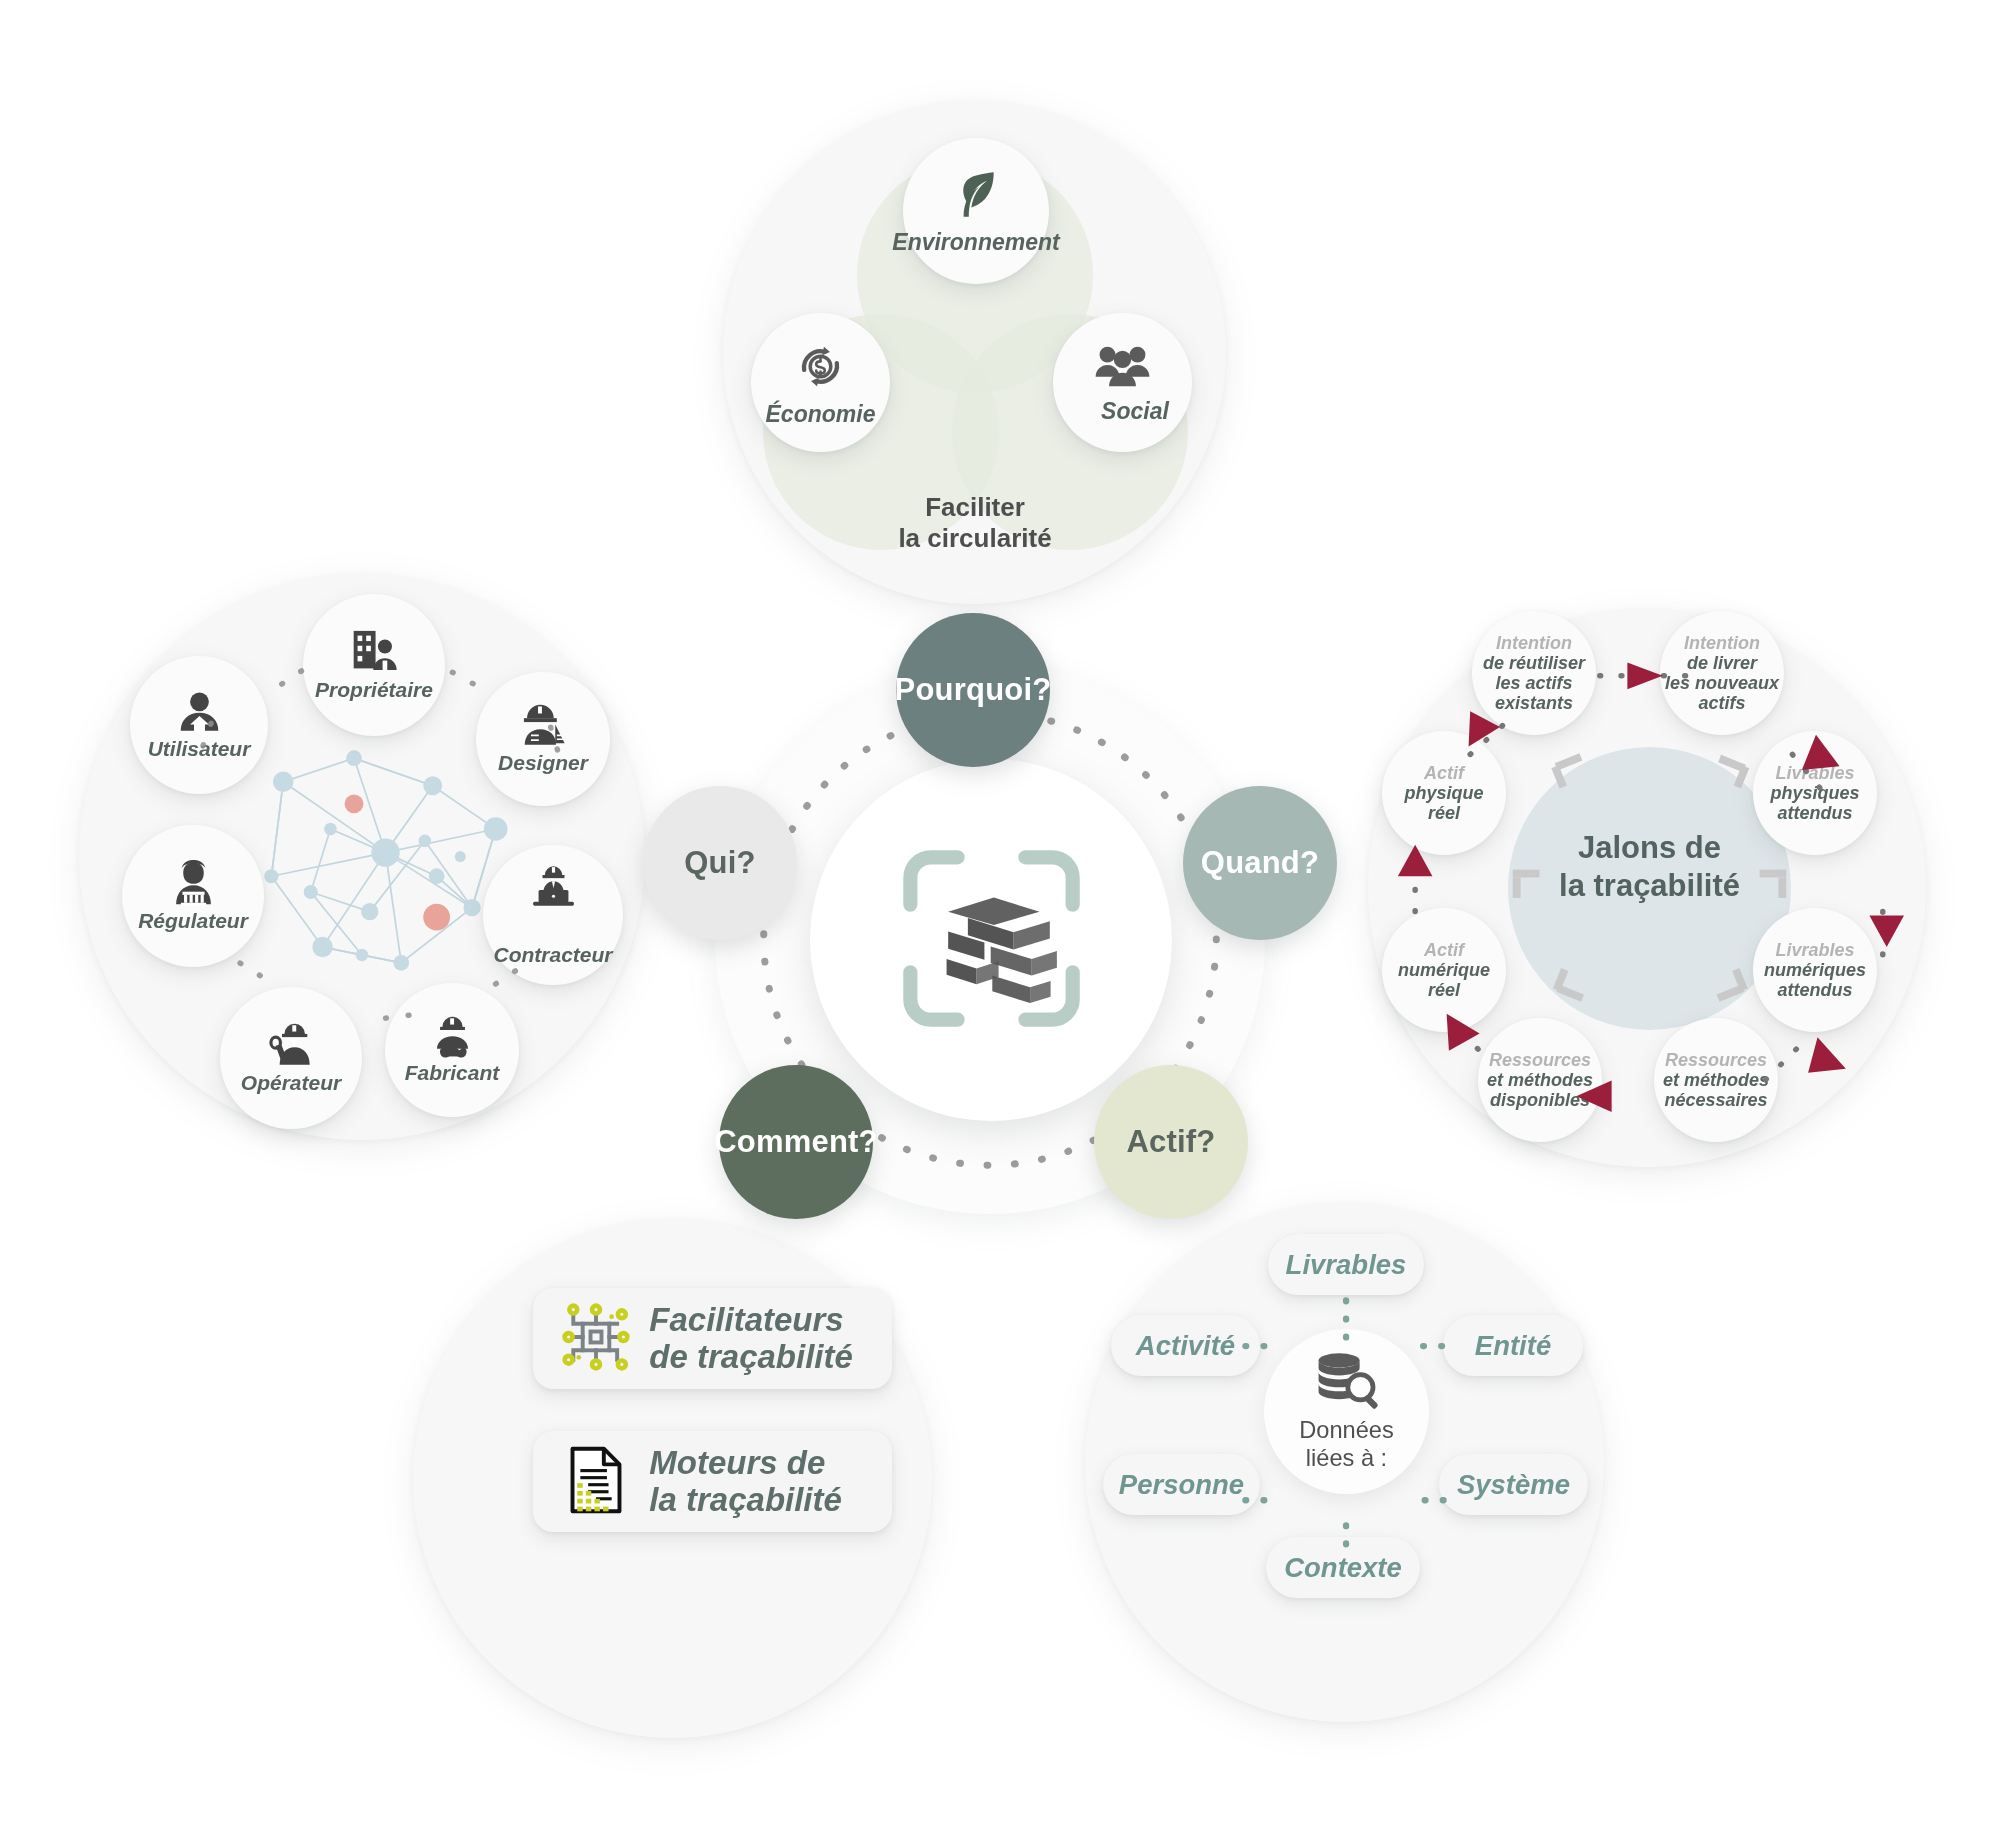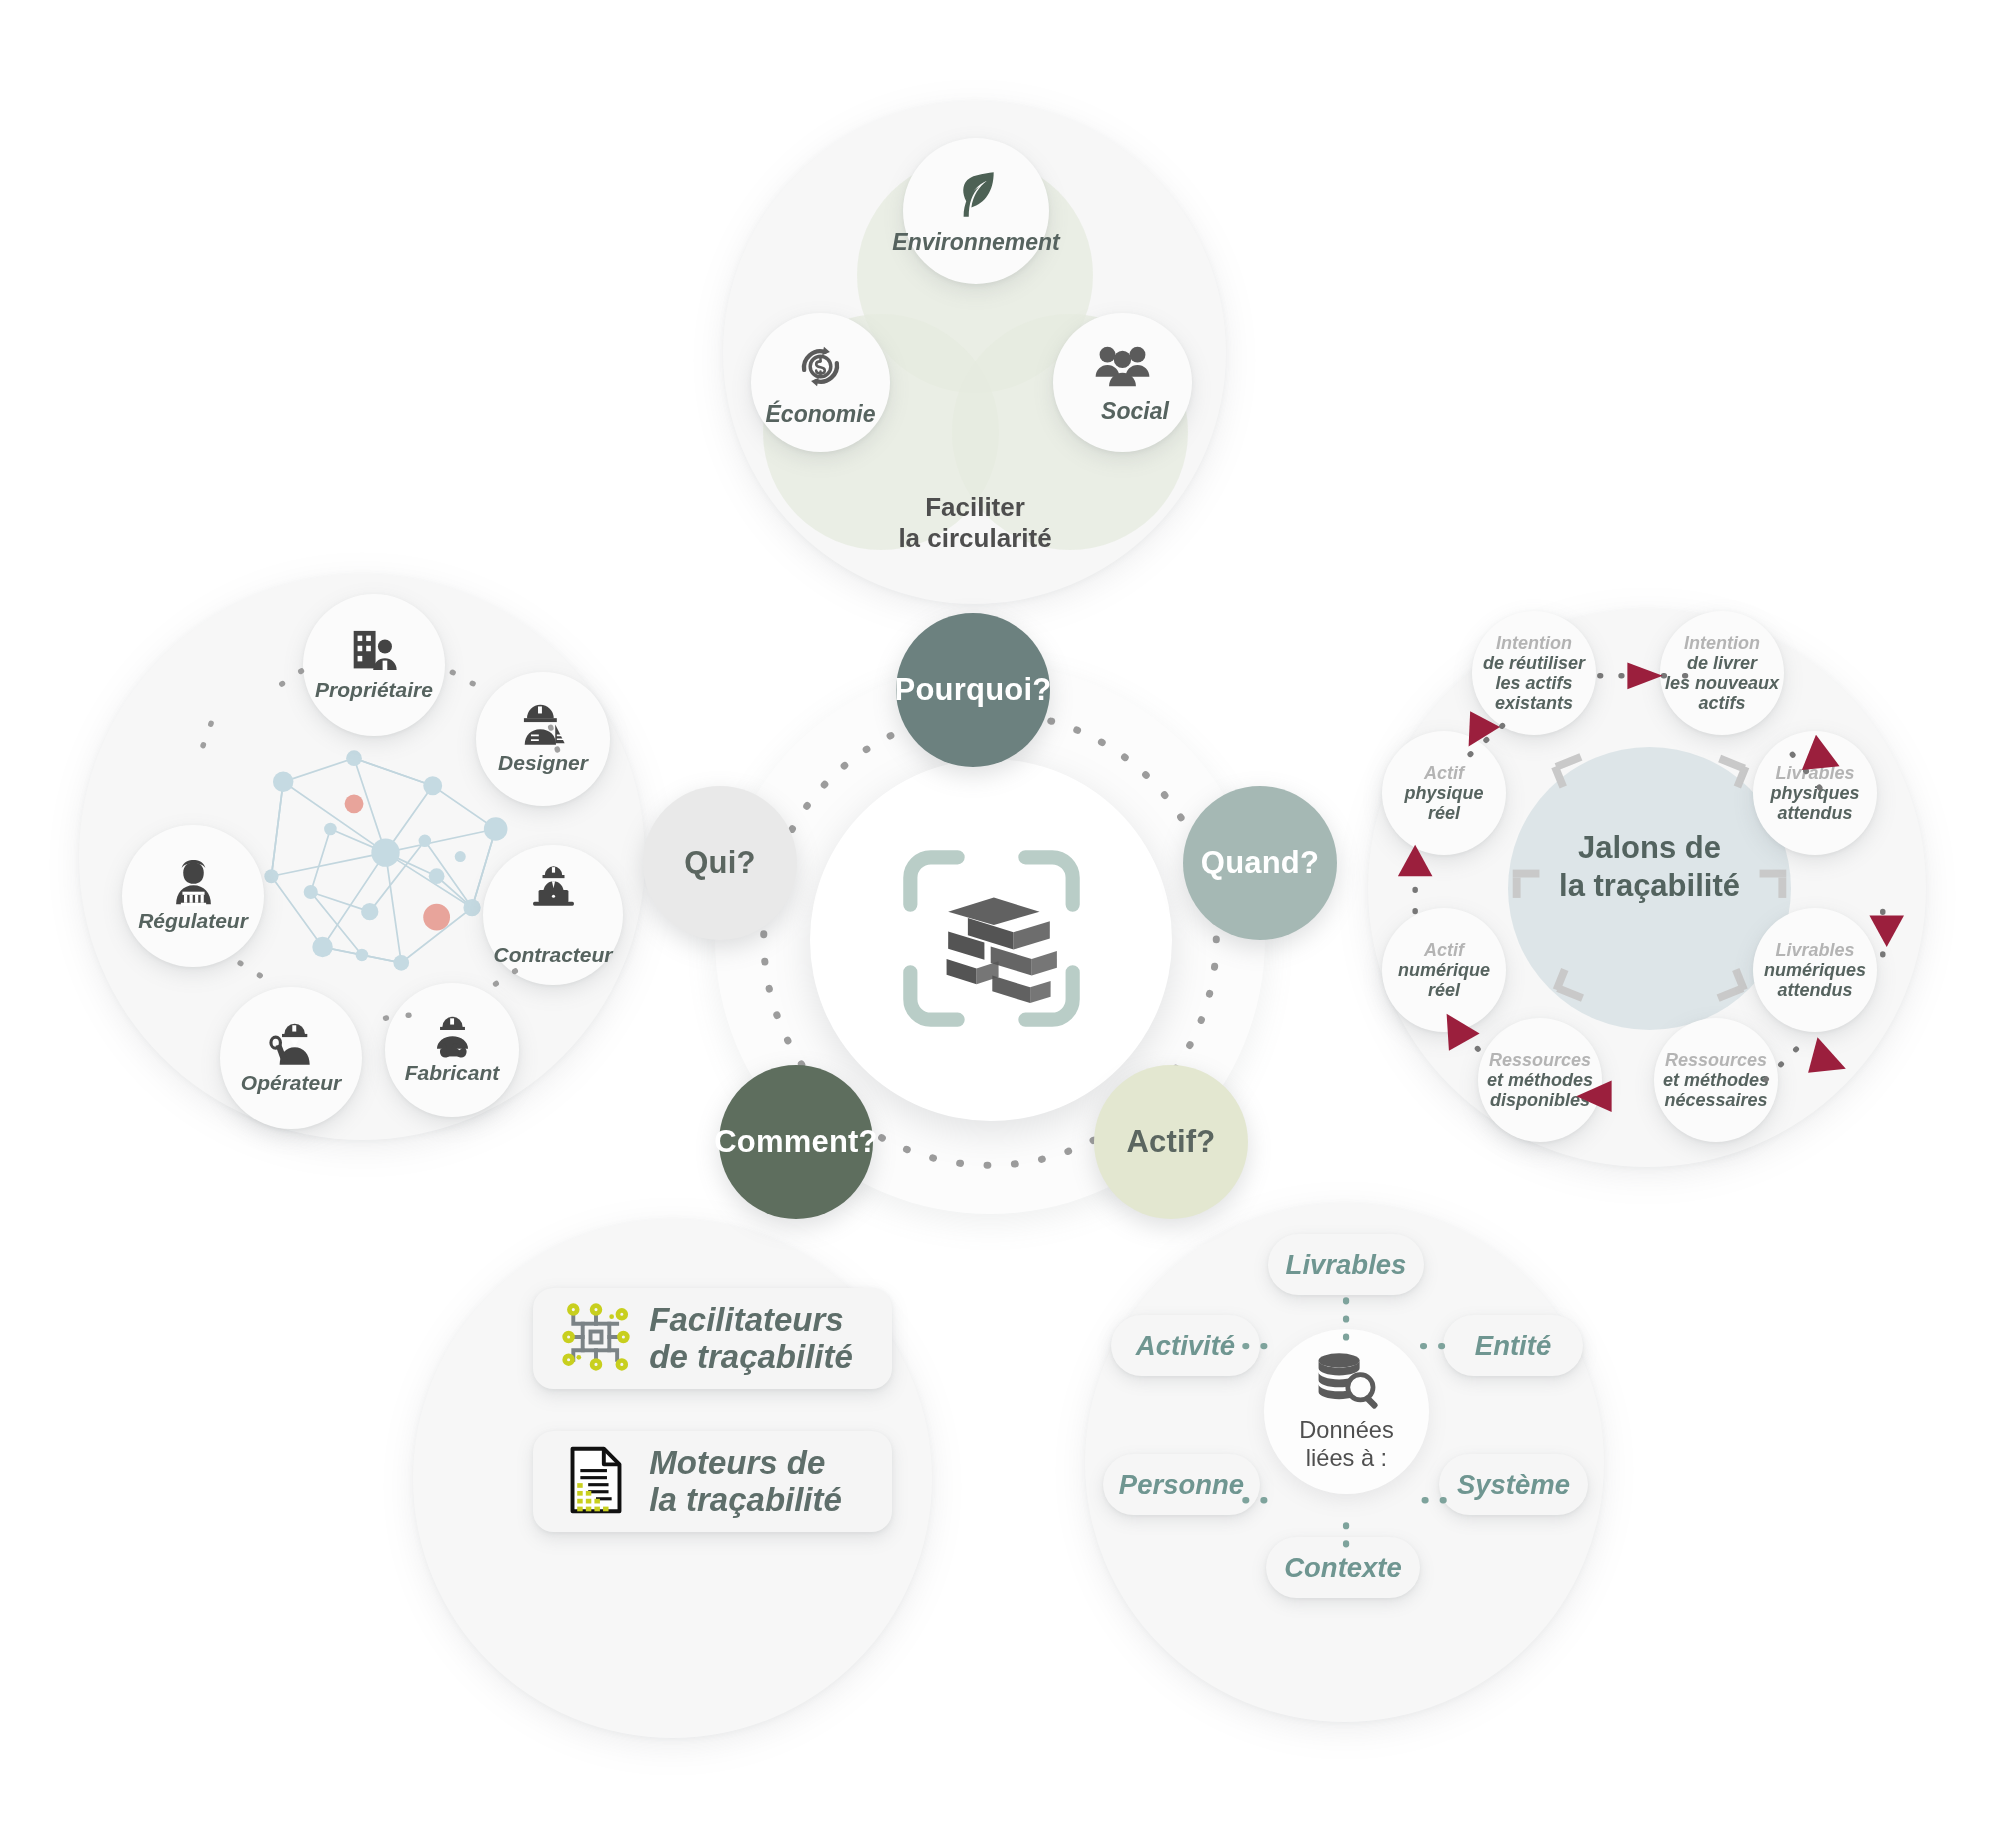--- a/index.html
+++ b/index.html
@@ -261,20 +261,30 @@
             <rect x="26" y="44" width="4" height="10"></rect>
             <rect x="33" y="44" width="4" height="10"></rect>
             <rect x="40" y="44" width="4" height="10"></rect>
           </g>
         <rect x="15" y="54" width="32" height="4" fill="#fff"></rect>
       </svg>
     </span>
     <span class="lbl" style="font-size:21px;">Régulateur</span>
   </div>
 
+  <div class="bubble" style="left:130px;top:656px;width:138px;height:138px;">
+    <span class="ico" style="margin-bottom:1.6px;">
+      <svg width="47" height="44" viewBox="0 0 60 56">
+        <circle cx="30" cy="15" r="12" fill="#444"></circle>
+        <path d="M6 52c0-14 10-23 24-23s24 9 24 23z" fill="#444"></path>
+        <path d="M30 33l12 11h-5v9H23v-9h-5z" fill="#fff"></path>
+      </svg>
+    </span>
+    <span class="lbl" style="font-size:21px;">Utilisateur</span>
+  </div>
 
   <svg class="abs" style="left:79px;top:574px;" width="566" height="566" viewBox="0 0 720 720">
     <g stroke="#8f8f8f" stroke-width="7" stroke-linecap="round" stroke-dasharray="1 28" fill="none" opacity=".85">
       <path d="M258 140 L300 112"></path>
       <path d="M475 125 L520 150"></path>
       <path d="M168 190 L150 240"></path>
       <path d="M600 195 L615 245"></path>
       <path d="M205 495 L245 520"></path>
       <path d="M555 505 L520 528"></path>
       <path d="M390 565 L430 560"></path>

